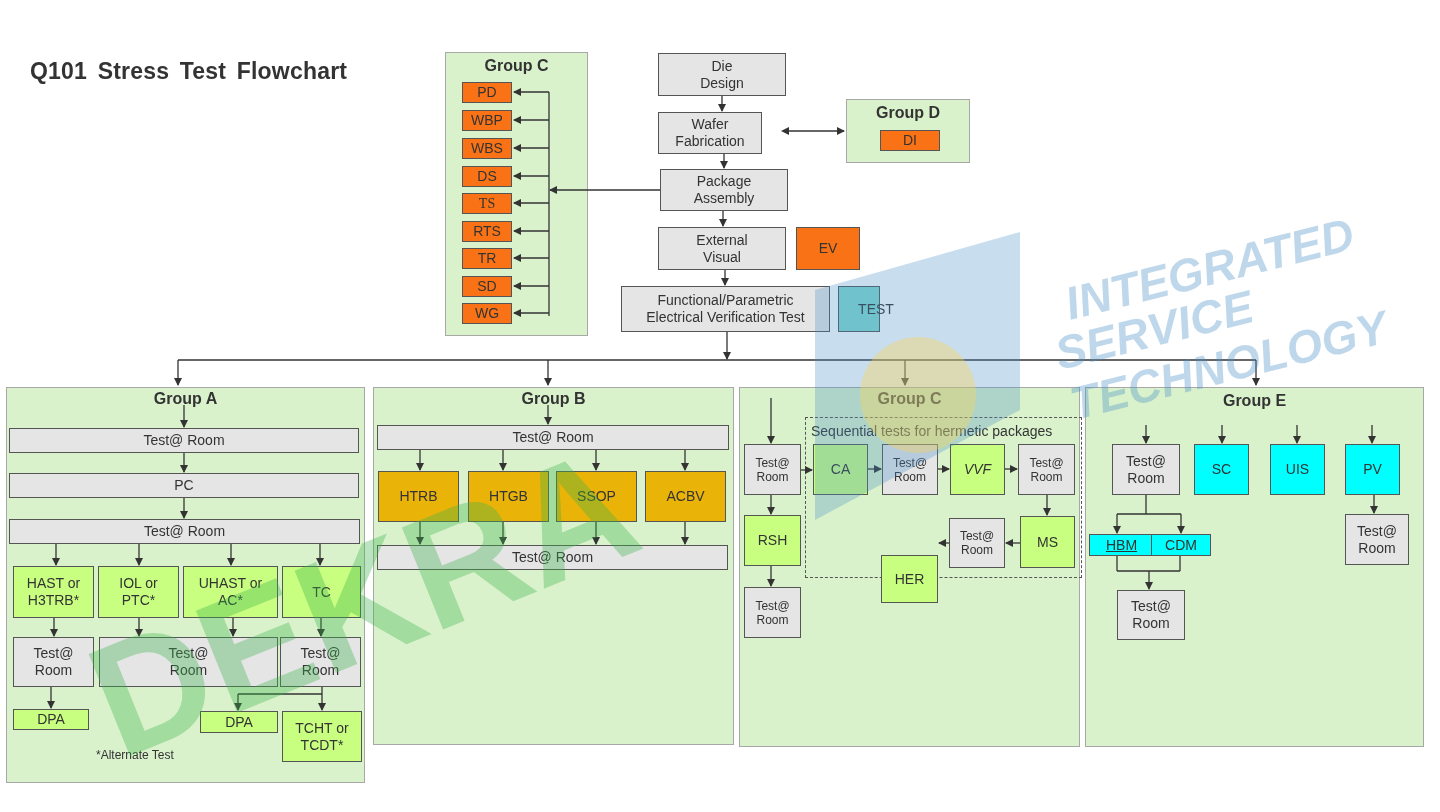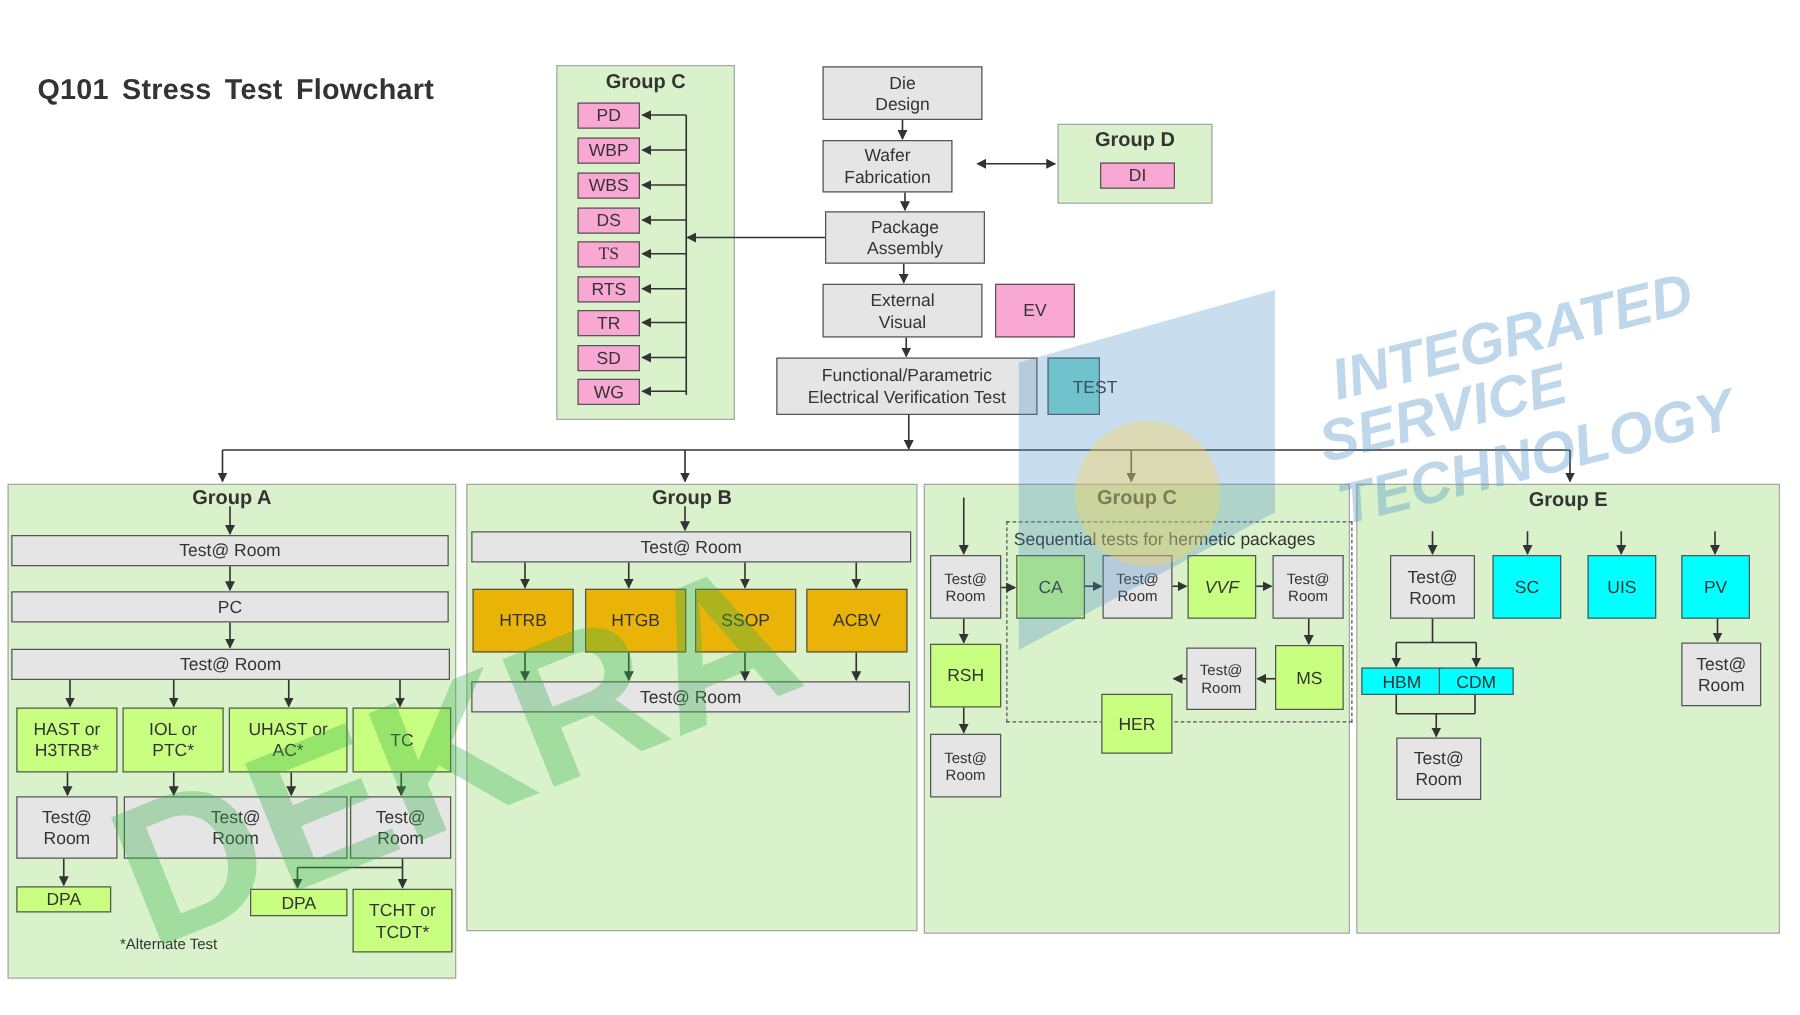--- a/index.html
+++ b/index.html
@@ -3,21 +3,21 @@
 <meta charset="utf-8">
 <style>
   html,body{margin:0;padding:0;}
   body{width:1440px;height:812px;position:relative;overflow:hidden;background:#ffffff;font-family:"Liberation Sans",sans-serif;color:#333;}
   .abs{position:absolute;box-sizing:border-box;}
   .title{left:30px;top:58px;font-size:23px;font-weight:bold;color:#333;letter-spacing:0.2px;word-spacing:4px;white-space:nowrap;}
   .grp{background:#daf2cc;border:1.5px solid #a8a8a8;}
   .grp-title{position:absolute;left:0;right:0;text-align:center;font-weight:bold;font-size:16px;color:#333;}
   .box{position:absolute;box-sizing:border-box;border:1.5px solid #555;display:flex;align-items:center;justify-content:center;text-align:center;font-size:14px;line-height:17px;color:#333;}
   .lt{background:#e5e5e5;}
-  .mint{background:#f9a8d4;}
+  .mint{background:#f97316;}
   .teal{background:#82d9d0;}
   .lime{background:#c9ff80;}
   .blue{background:#eab308;}
   .cyan{background:#00ffff;}
   .sm{font-size:12px;line-height:14px;}
   .note{font-size:12px;color:#333;}
   svg.lines{position:absolute;left:0;top:0;width:1440px;height:812px;pointer-events:none;}
   .dash{position:absolute;border:1.5px dashed #555;box-sizing:border-box;}
   .dash-label{position:absolute;font-size:14px;color:#333;white-space:nowrap;}
   .wm{position:absolute;pointer-events:none;}
@@ -117,21 +117,21 @@
 <div class="box lime" style="left:881px;top:519px;width:57px;height:48px;margin-top:36px;">HER</div>
 
 <div class="abs grp" style="left:1085px;top:387px;width:339px;height:360px;">
   <div class="grp-title" style="top:4px;">Group E</div>
 </div>
 <div class="box lt" style="left:1112px;top:444px;width:68px;height:51px;white-space:pre-line;">Test@
 Room</div>
 <div class="box cyan" style="left:1194px;top:444px;width:55px;height:51px;">SC</div>
 <div class="box cyan" style="left:1270px;top:444px;width:55px;height:51px;">UIS</div>
 <div class="box cyan" style="left:1345px;top:444px;width:55px;height:51px;">PV</div>
-<div class="box cyan" style="left:1089px;top:534px;width:65px;height:22px;">HBM</div>
+<div class="box cyan" style="left:1089px;top:534px;width:65px;height:22px;text-decoration:underline;">HBM</div>
 <div class="box cyan" style="left:1151px;top:534px;width:60px;height:22px;">CDM</div>
 <div class="box lt" style="left:1117px;top:590px;width:68px;height:50px;white-space:pre-line;">Test@
 Room</div>
 <div class="box lt" style="left:1345px;top:514px;width:64px;height:51px;white-space:pre-line;">Test@
 Room</div>
 
 <svg class="lines" viewBox="0 0 1440 812">
   <defs>
     <marker id="ah" markerWidth="8" markerHeight="8" refX="7" refY="4" orient="auto" markerUnits="userSpaceOnUse">
       <path d="M0,0 L8,4 L0,8 z" fill="#333"></path>

